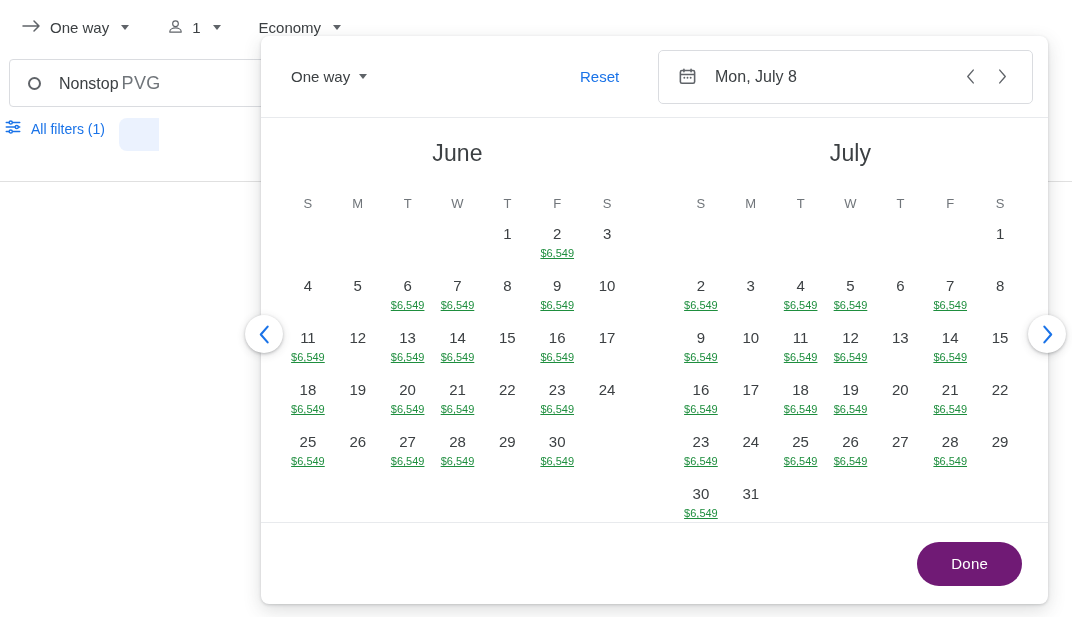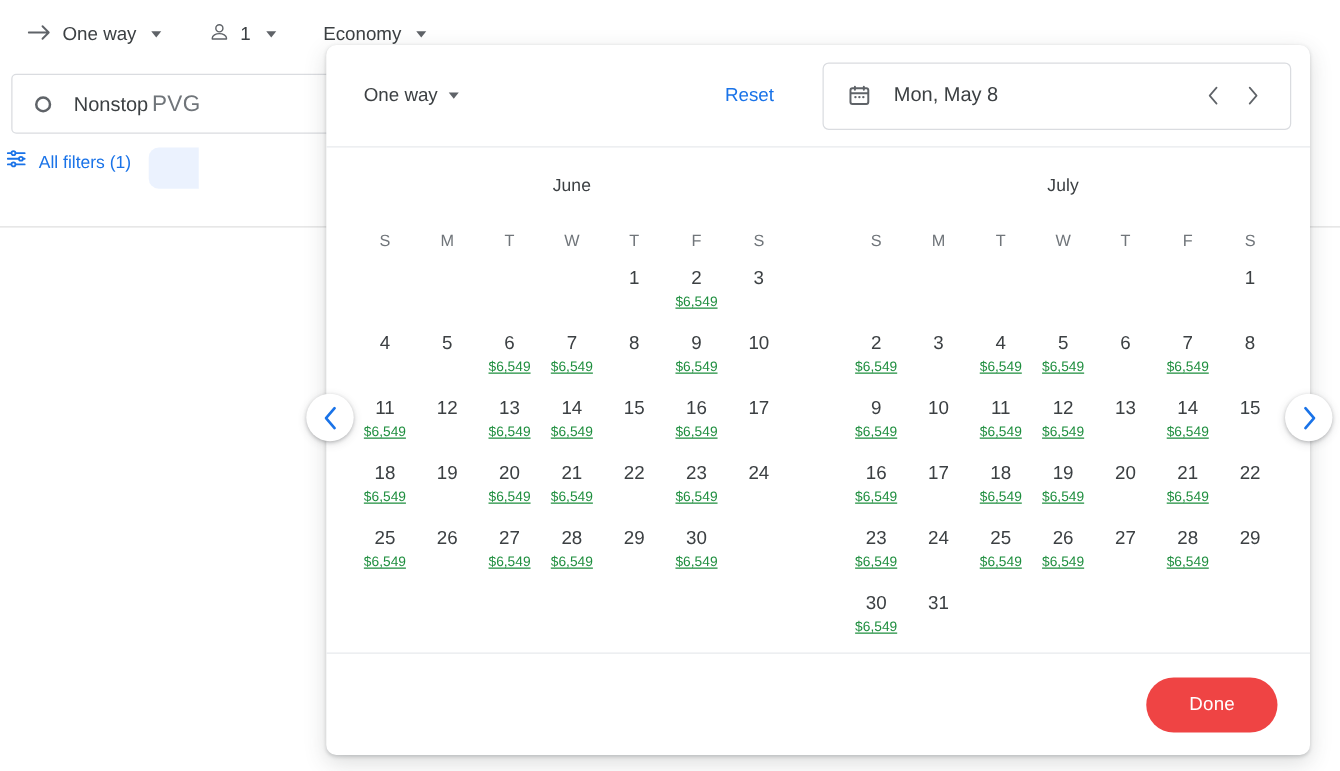--- a/index.html
+++ b/index.html
@@ -104,21 +104,21 @@
     width:32px; height:32px; display:flex; align-items:center; justify-content:center;
     cursor:pointer; color:#5f6368;
   }
 
   
   .months {
     display:flex; padding:18px 0 0 0; height:404px;
   }
   .month { width:393px; padding:0 22px; }
   .month-title {
-    text-align:center; font-size:14px; color:#3c4043; margin:4px 0 26px;
+    text-align:center; font-size:23px; color:#3c4043; margin:4px 0 26px;
     letter-spacing:.1px;
   }
   .dow-row, .week-row {
     display:grid; grid-template-columns:repeat(7,1fr);
   }
   .dow {
     text-align:center; font-size:13px; color:#70757a; height:22px; line-height:22px;
   }
   .week-row { margin-top:8px; }
   .cell {
@@ -129,21 +129,21 @@
   .cell .dnum { font-size:15px; color:#3c4043; line-height:22px; }
   .cell .price { font-size:11px; color:#1e8e3e; line-height:14px; margin-top:1px;text-decoration:underline; }
 
   
   .popup-footer {
     position:absolute; left:0; bottom:0; width:787px; height:82px;
     border-top:1px solid #e8eaed; display:flex; align-items:center;
     justify-content:flex-end; padding-right:26px;
   }
   .done-btn {
-    background:#ef4444; color:#fff; border:none; border-radius:22px;
+    background:#701a75; color:#fff; border:none; border-radius:22px;
     height:44px; padding:12px 34px; font-size:15px; font-family:inherit;
     cursor:pointer; letter-spacing:.2px;
   }
 
   
   .fab {
     position:absolute; width:38px; height:38px; border-radius:50%;
     background:#fff; box-shadow:0 1px 3px rgba(60,64,67,.3), 0 2px 8px rgba(60,64,67,.16);
     display:flex; align-items:center; justify-content:center; cursor:pointer;
   }
@@ -222,21 +222,21 @@
         <span class="cal-icon">
           <svg width="19" height="19" viewBox="0 0 24 24">
             <rect x="3" y="4.5" width="18" height="16" rx="2" fill="none" stroke="#5f6368" stroke-width="2"></rect>
             <path d="M3 9.5h18" stroke="#5f6368" stroke-width="2"></path>
             <path d="M7.5 3v3M16.5 3v3" stroke="#5f6368" stroke-width="2" stroke-linecap="round"></path>
             <circle cx="8" cy="13.5" r="1.2" fill="#5f6368"></circle>
               <circle cx="12" cy="13.5" r="1.2" fill="#5f6368"></circle>
               <circle cx="16" cy="13.5" r="1.2" fill="#5f6368"></circle>
           </svg>
         </span>
-        <span class="date-label">Mon, May 8</span>
+        <span class="date-label">Mon, July 8</span>
         <span class="nav-mini">
           <svg width="11" height="17" viewBox="0 0 12 18">
               <path d="M9 2L3 9l6 7" stroke="#5f6368" stroke-width="1.5" fill="none" stroke-linecap="round" stroke-linejoin="round"></path>
             </svg>
         </span>
         <span class="nav-mini">
           <svg width="11" height="17" viewBox="0 0 12 18">
               <path d="M3 2l6 7-6 7" stroke="#5f6368" stroke-width="1.5" fill="none" stroke-linecap="round" stroke-linejoin="round"></path>
             </svg>
         </span>

